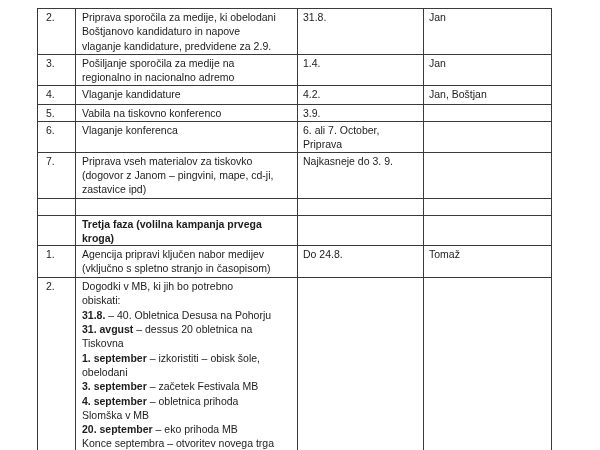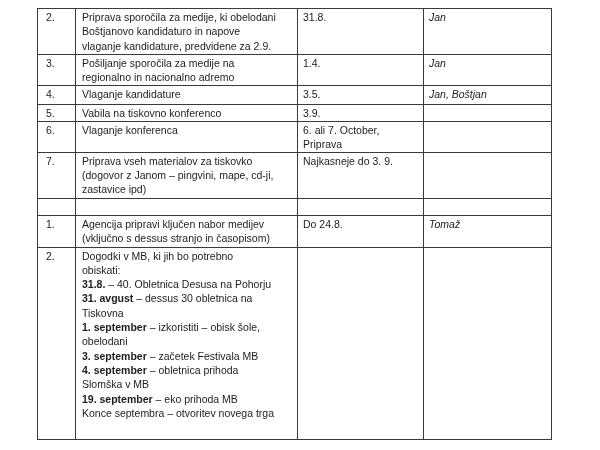--- a/index.html
+++ b/index.html
@@ -25,21 +25,21 @@
   td {
     border: 1px solid #3a3a3a;
     vertical-align: top;
     padding: 1px 2px 0 6px;
     font-size: 10.5px;
     line-height: 14.3px;
     overflow: hidden;
   }
   td.num { padding-left: 8px; }
   td.date { padding-left: 5px; }
-  td.owner { padding-left: 5px; font-style: italic; }
+  td.owner { padding-left: 5px; }
   .line { white-space: nowrap; }
   .bold, .boldcell .line { font-weight: bold; }
   tr.h44 td { height: 44px; }
   tr.h29 td { height: 29px; }
   tr.h17 td { height: 17px; }
   tr.h15 td { height: 15px; }
   tr.h27 td { height: 27px; }
   tr.h30 td { height: 30px; }
   tr.h190 td { height: 190px; }
 </style>
@@ -90,21 +90,21 @@
     </tr>
 
     <tr class="h17">
       <td class="num">
             <div class="line">4.</div>
           </td>
       <td>
             <div class="line">Vlaganje kandidature</div>
           </td>
       <td class="date">
-            <div class="line">3.5.</div>
+            <div class="line">4.2.</div>
           </td>
       <td class="owner">
             <div class="line">Jan, Boštjan</div>
           </td>
     </tr>
 
     <tr class="h15">
       <td class="num">
             <div class="line">5.</div>
           </td>
@@ -160,53 +160,68 @@
             <div class="line"></div>
           </td>
       <td class="date">
             <div class="line"></div>
           </td>
       <td class="owner">
             <div class="line"></div>
           </td>
     </tr>
 
+    <tr class="h27">
+      <td class="num">
+            <div class="line"></div>
+          </td>
+      <td class="boldcell">
+        <div class="line">Tretja faza (volilna kampanja prvega</div>
+        <div class="line">kroga)</div>
+      </td>
+      <td class="date">
+            <div class="line"></div>
+          </td>
+      <td class="owner">
+            <div class="line"></div>
+          </td>
+    </tr>
 
     <tr class="h30">
       <td class="num">
             <div class="line">1.</div>
           </td>
       <td>
         <div class="line">Agencija pripravi ključen nabor medijev</div>
-        <div class="line">(vključno s dessus stranjo in časopisom)</div>
+        <div class="line">(vključno s spletno stranjo in časopisom)</div>
       </td>
       <td class="date">
             <div class="line">Do 24.8.</div>
           </td>
       <td class="owner">
             <div class="line">Tomaž</div>
           </td>
     </tr>
 
     <tr class="h190">
       <td class="num">
             <div class="line">2.</div>
           </td>
       <td>
         <div class="line"><span class="bold"></span><span>Dogodki v MB, ki jih bo potrebno</span></div>
         <div class="line"><span class="bold"></span><span>obiskati:</span></div>
         <div class="line"><span class="bold">31.8.</span><span> – 40. Obletnica Desusa na Pohorju</span></div>
-        <div class="line"><span class="bold">31. avgust</span><span> – dessus 30 obletnica na</span></div>
+        <div class="line"><span class="bold">31. avgust</span><span> – dessus 20 obletnica na</span></div>
         <div class="line"><span class="bold"></span><span>Tiskovna</span></div>
         <div class="line"><span class="bold">1. september</span><span> – izkoristiti – obisk šole,</span></div>
         <div class="line"><span class="bold"></span><span>obelodani</span></div>
         <div class="line"><span class="bold">3. september</span><span> – začetek Festivala MB</span></div>
         <div class="line"><span class="bold">4. september</span><span> – obletnica prihoda</span></div>
         <div class="line"><span class="bold"></span><span>Slomška v MB</span></div>
-        <div class="line"><span class="bold">19. september</span><span> – eko prihoda MB</span></div>
+        <div class="line"><span class="bold">20. september</span><span> – eko prihoda MB</span></div>
         <div class="line"><span class="bold"></span><span>Konce septembra – otvoritev novega trga</span></div>
       </td>
       <td class="date">
             <div class="line"></div>
           </td>
       <td class="owner">
             <div class="line"></div>
           </td>
     </tr>
   </tbody>

